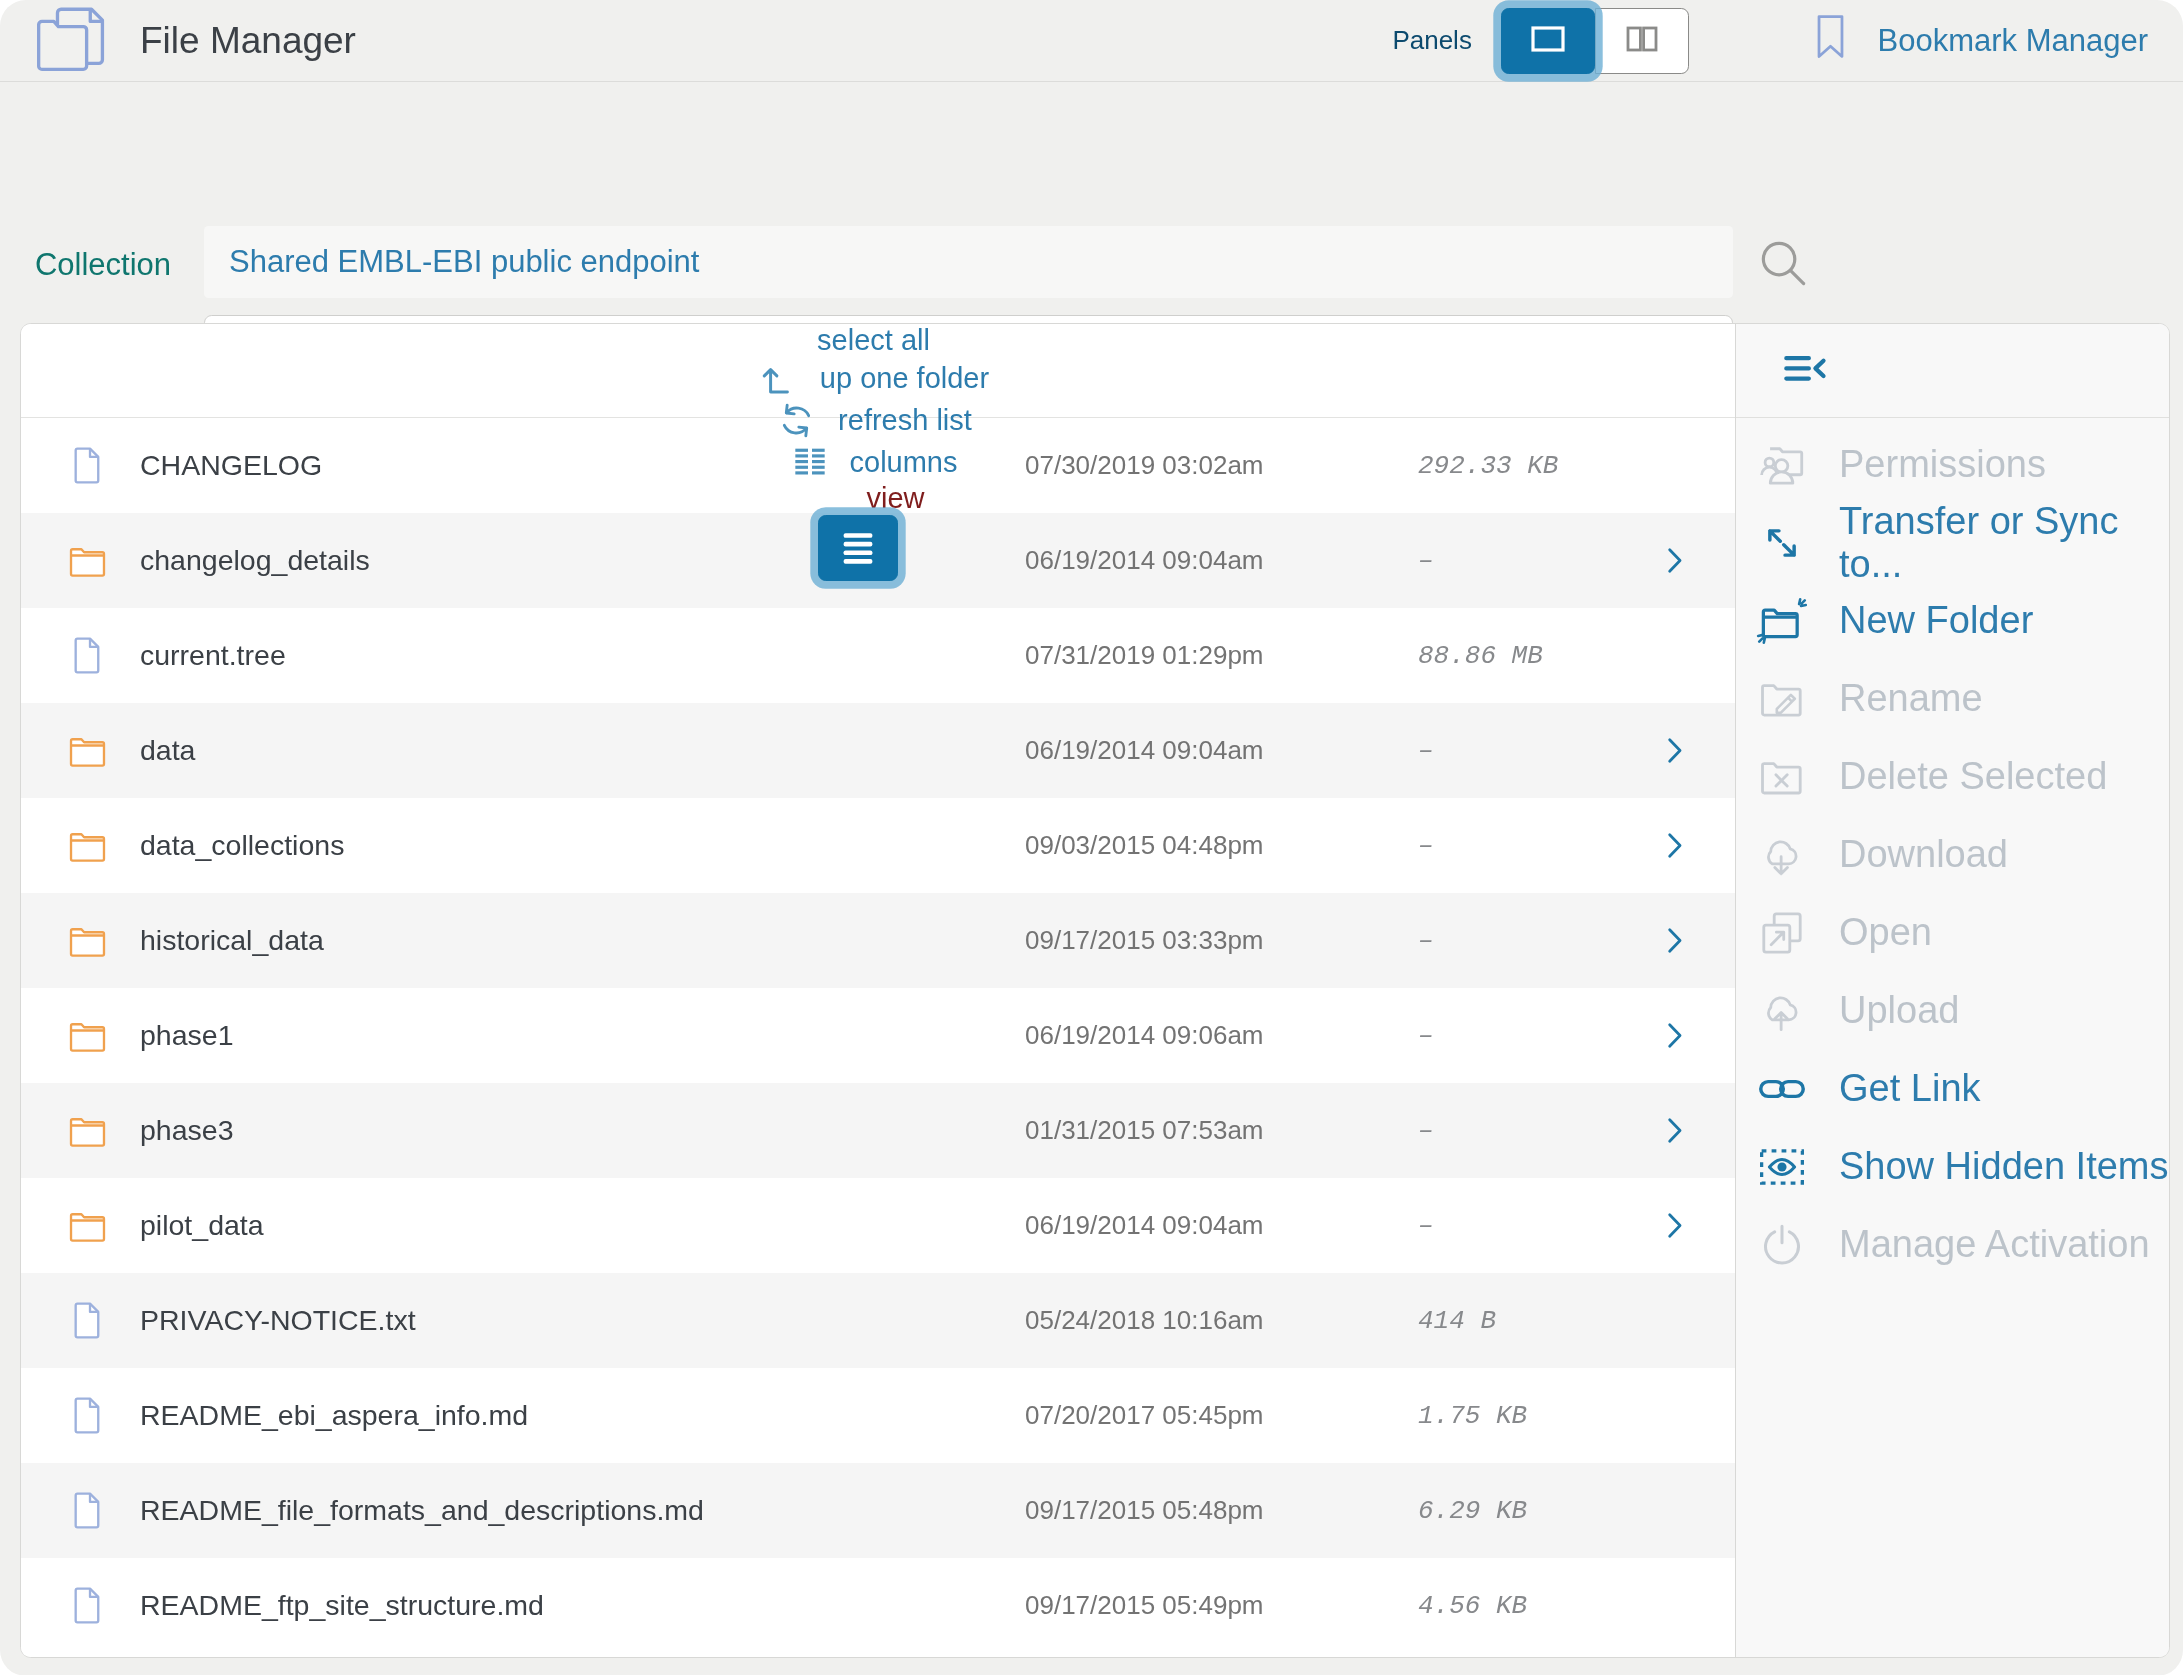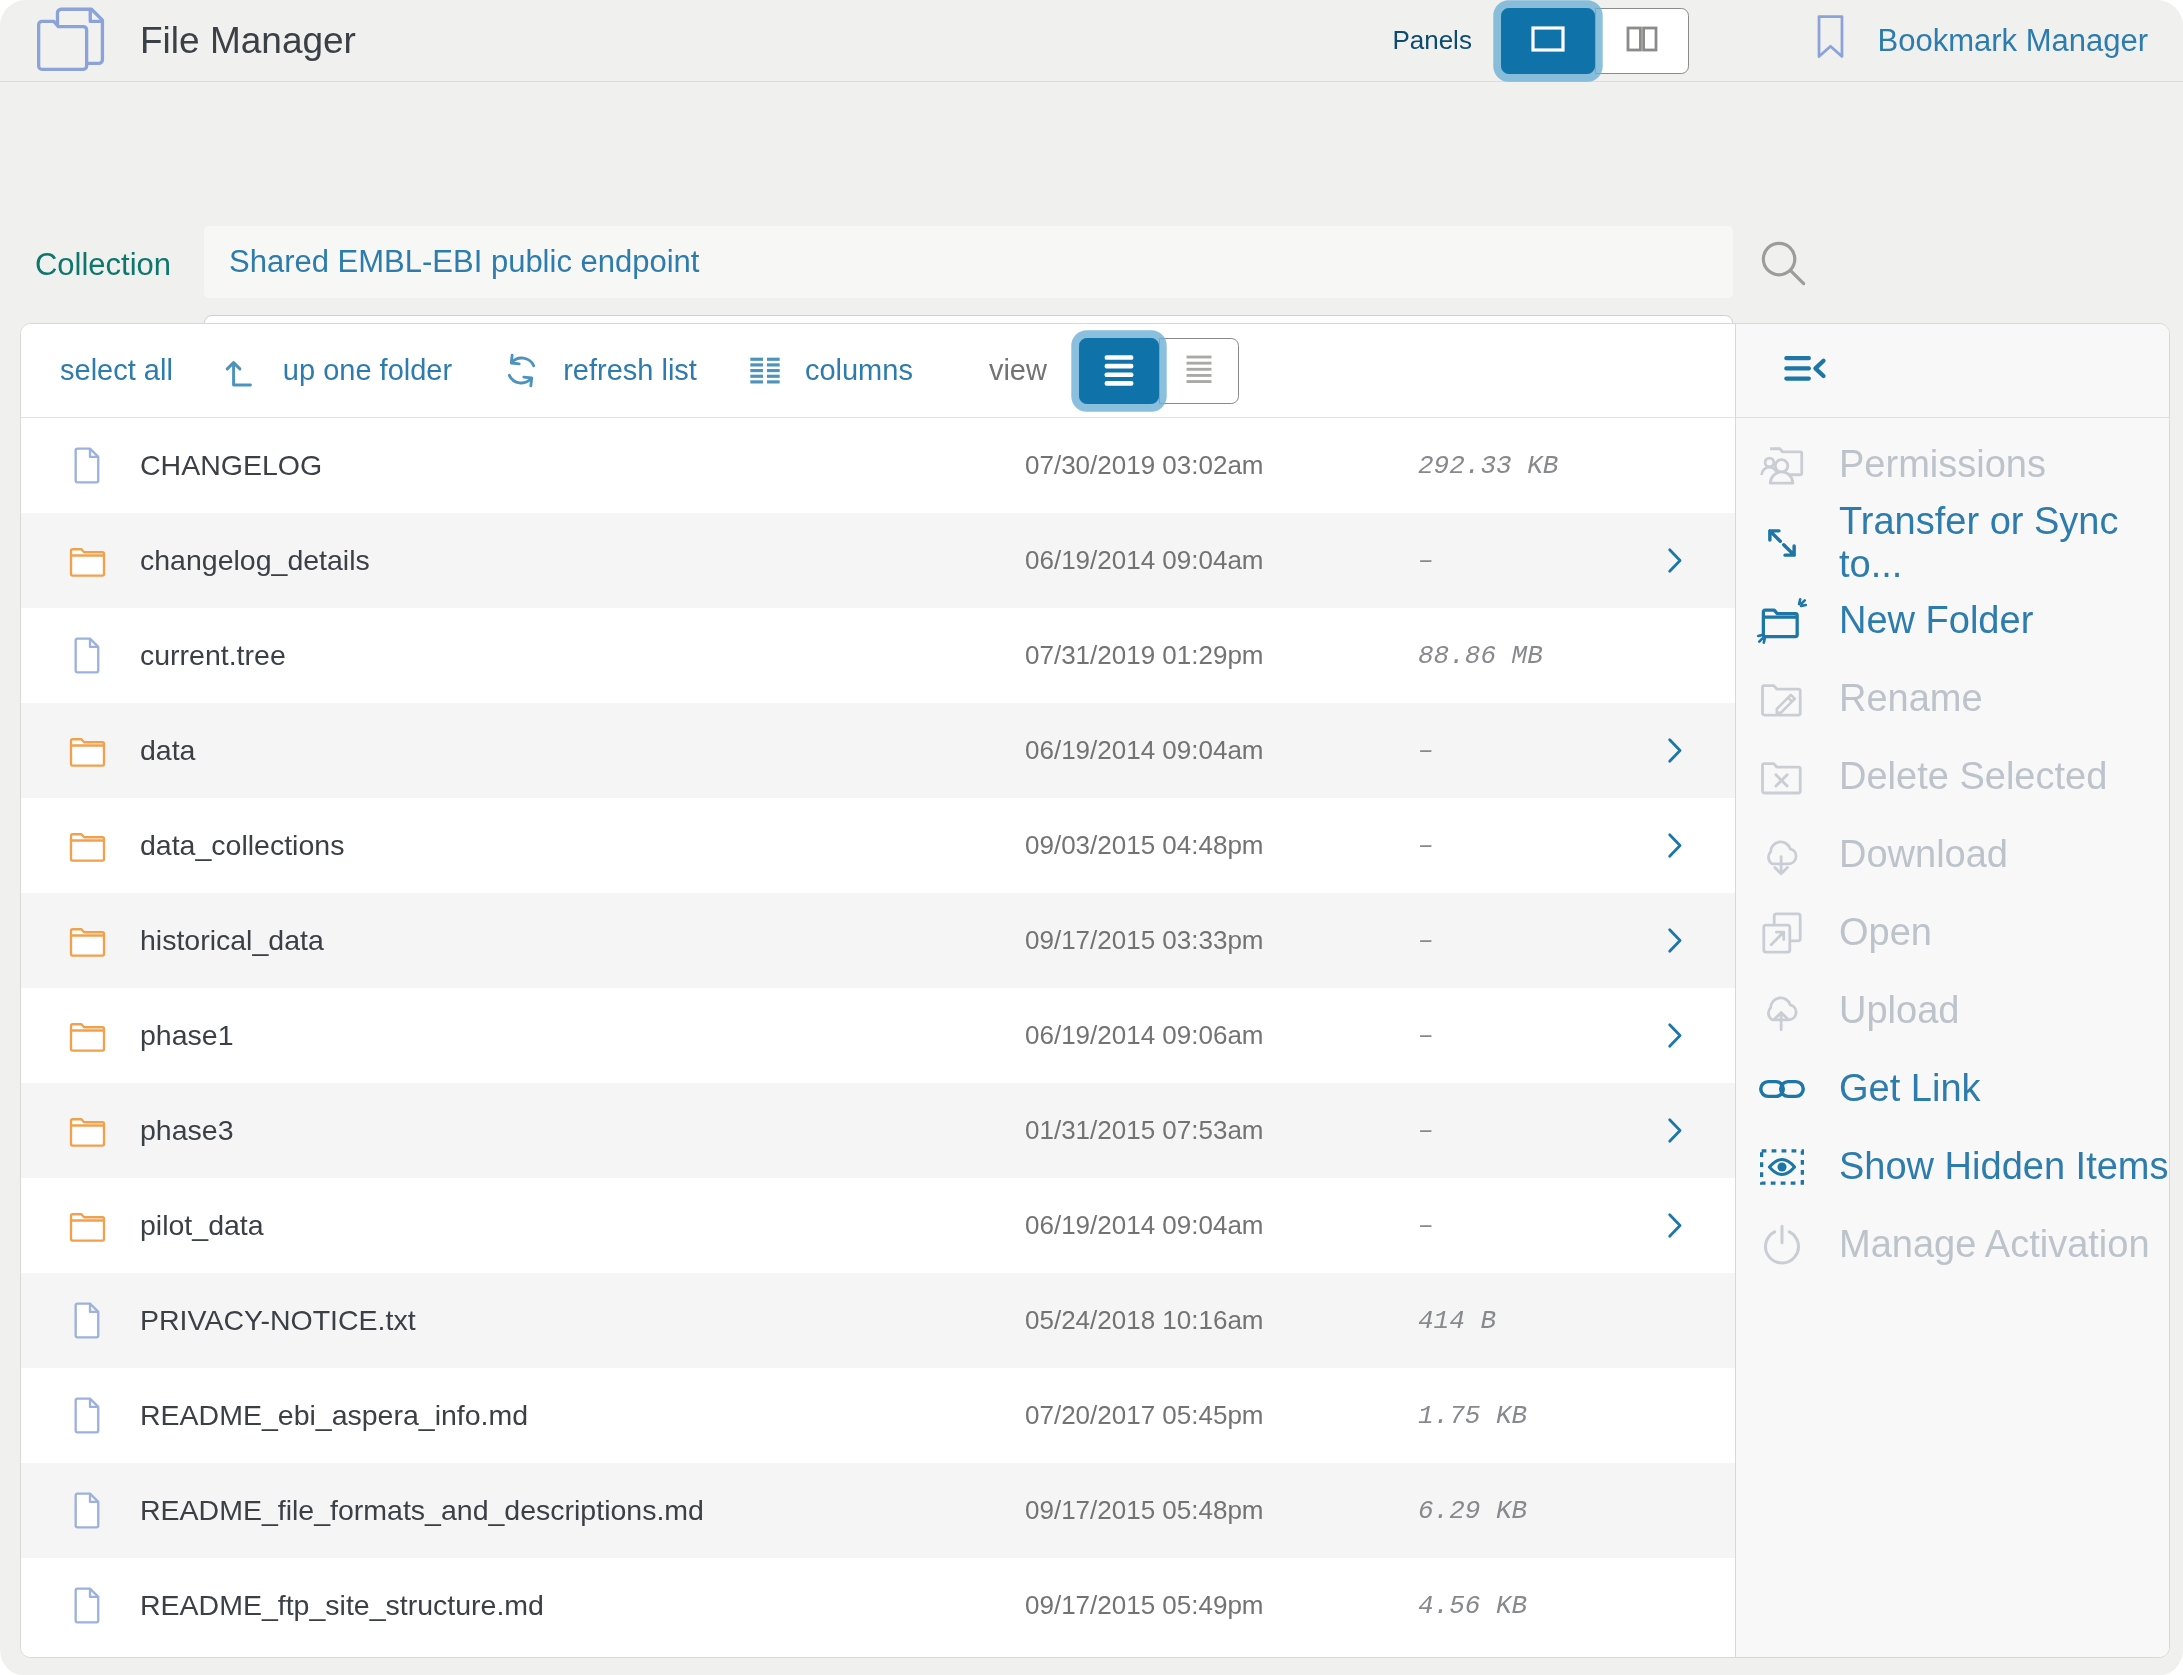--- a/index.html
+++ b/index.html
@@ -38,24 +38,24 @@
   .bookmark-link{position:absolute;left:1767px;top:239px;display:flex;align-items:center;gap:21.6px;
         color:#2d7cad;font-size:32px;cursor:pointer;}
 
   
   .card{position:absolute;left:20px;top:323px;width:2150px;height:1335px;background:#fff;
         border:1.5px solid #d8d8d6;border-radius:10.8px;box-sizing:border-box;display:flex;overflow:hidden;}
   .browser{width:1715px;min-width:1715px;box-sizing:border-box;border-right:1.5px solid #d8d8d6;
         display:flex;flex-direction:column;background:#fff;}
 
   .toolbar{height:94px;min-height:94px;box-sizing:border-box;border-bottom:1.5px solid #e3e3e1;
-        display:flex;align-items:center;padding-left:39px;font-size:29px;color:#2d7cad;}
+        display:flex;align-items:center;padding-left:39px;font-size:29px;color:#2d7cad;flex-direction:column;}
   .tb-item{display:flex;align-items:center;gap:20px;margin-right:48px;cursor:pointer;color:#2d7cad;}
   .tb-item svg{display:block;}
-  .view-label{color:#737373;margin:0 32px 0 28px;text-align:center;}
+  .view-label{color:#7f1d1d;margin:0 32px 0 28px;text-align:center;}
   .view-toggle{display:flex;align-items:center;}
   .vtab{width:80px;height:66px;display:flex;align-items:center;justify-content:center;
         background:#fff;border:1.5px solid #8a8a88;box-sizing:border-box;padding:0;cursor:pointer;}
   .vtab.right{border-radius:0 7.7px 7.7px 0;}
   .vtab.active{background:#0f72a8;border-color:#0f72a8;border-radius:7.7px;
         box-shadow:0 0 0 7.7px rgba(109,175,212,.8);position:relative;z-index:1;}
   .vtab svg{width:46px;height:46px;}
 
   .file-list{flex:1;}
   .file-row{height:95px;display:flex;align-items:center;position:relative;

